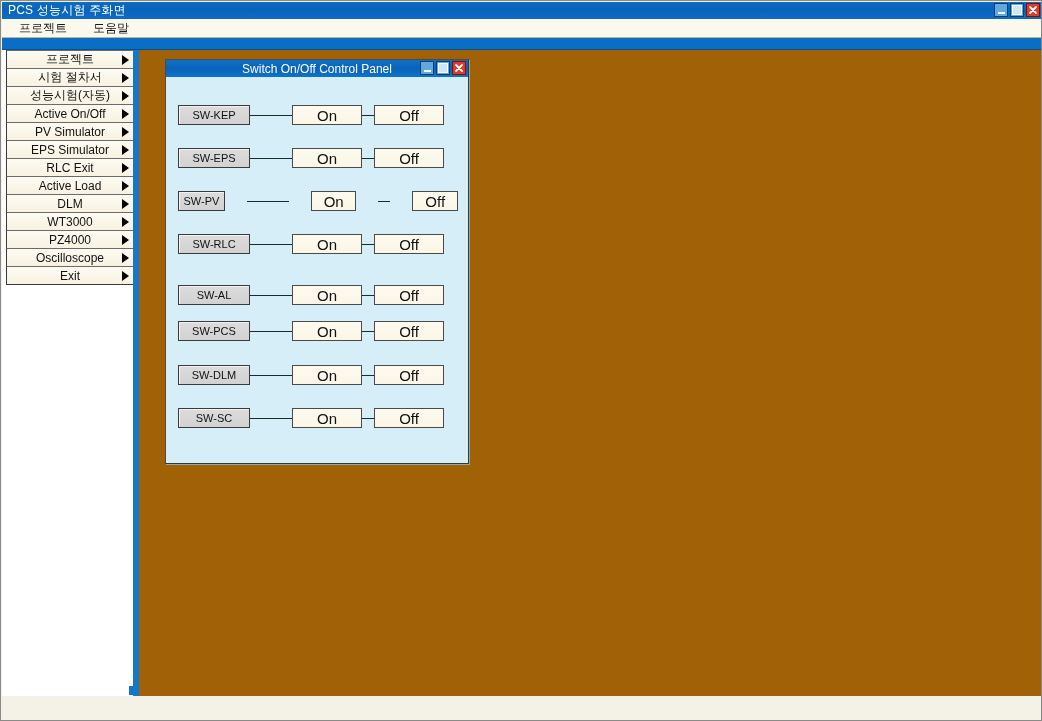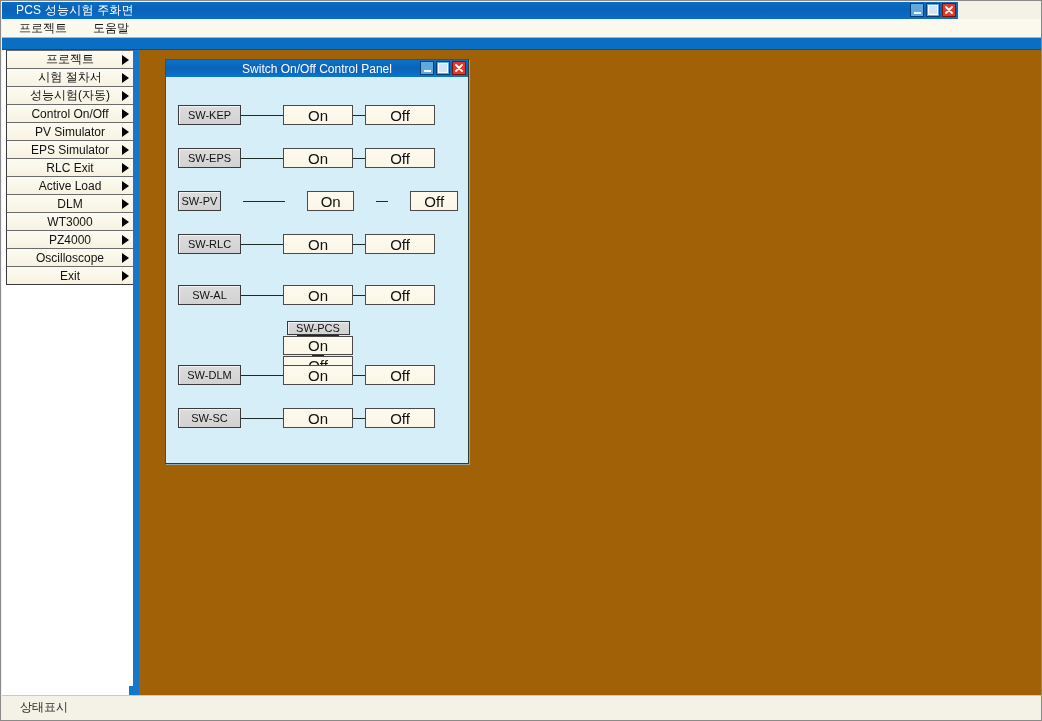--- a/index.html
+++ b/index.html
@@ -17,25 +17,24 @@
     height: 721px;
     background: #f4f1e6;
     border: 1px solid #8a8a8a;
     overflow: hidden;
   }
 
   
   #titlebar {
     position: absolute;
     left: 1px; top: 1px;
-    width: 956px; height: 17px;
+    width: 1040px; height: 17px;
     background: linear-gradient(to bottom, #0a6ec4 0%, #0a63b8 45%, #0b6ec9 100%);
     display: flex;
     align-items: center;
-    padding-left: 8px;
   }
   #titlebar .title-text {
     color: #ffffff;
     font-size: 12px;
     padding-left: 6px;
     letter-spacing: 0.2px;
     white-space: nowrap;
   }
   .winbtns {
     position: absolute;
@@ -180,21 +179,21 @@
 
   .sw-row {
     position: absolute;
     left: 12px;
     width: 280px;
     height: 20px;
     display: flex;
     align-items: center;
   }
   .sw-label {
-    width: 63px;
+    width: 72px;
     height: 20px;
     background: linear-gradient(to bottom, #dcdcdc 0%, #d2d2d2 100%);
     border: 1px solid #3a3a3a;
     display: flex;
     align-items: center;
     justify-content: center;
     font-size: 11px;
     color: #111111;
     box-shadow: inset 1px 1px 0 #f2f2f2;
     white-space: nowrap;
@@ -274,21 +273,21 @@
     </div>
     <div class="side-btn">
       <span class="lbl">시험 절차서</span>
       <span class="arrow"></span>
     </div>
     <div class="side-btn">
       <span class="lbl">성능시험(자동)</span>
       <span class="arrow"></span>
     </div>
     <div class="side-btn">
-      <span class="lbl">Control On/Off</span>
+      <span class="lbl">Active On/Off</span>
       <span class="arrow"></span>
     </div>
     <div class="side-btn">
       <span class="lbl">PV Simulator</span>
       <span class="arrow"></span>
     </div>
     <div class="side-btn">
       <span class="lbl">EPS Simulator</span>
       <span class="arrow"></span>
     </div>
@@ -374,21 +373,21 @@
         </div>
 
         <div class="sw-row" style="top:208px;">
           <div class="sw-label">SW-AL</div>
           <div class="sw-line a"></div>
           <div class="sw-btn">On</div>
           <div class="sw-line b"></div>
           <div class="sw-btn">Off</div>
         </div>
 
-        <div class="sw-row" style="top:244px;flex-direction:column;">
+        <div class="sw-row" style="top:244px;">
           <div class="sw-label">SW-PCS</div>
           <div class="sw-line a"></div>
           <div class="sw-btn">On</div>
           <div class="sw-line b"></div>
           <div class="sw-btn">Off</div>
         </div>
 
         <div class="sw-row" style="top:288px;">
           <div class="sw-label">SW-DLM</div>
           <div class="sw-line a"></div>
@@ -405,17 +404,14 @@
           <div class="sw-btn">Off</div>
         </div>
 
       </div>
     </div>
 
   </div>
 
   <div id="status-marker"></div>
 
-  <div id="statusbar">
-    <span class="status-text">상태표시</span>
-  </div>
 
 </div>
 
 </body></html>

